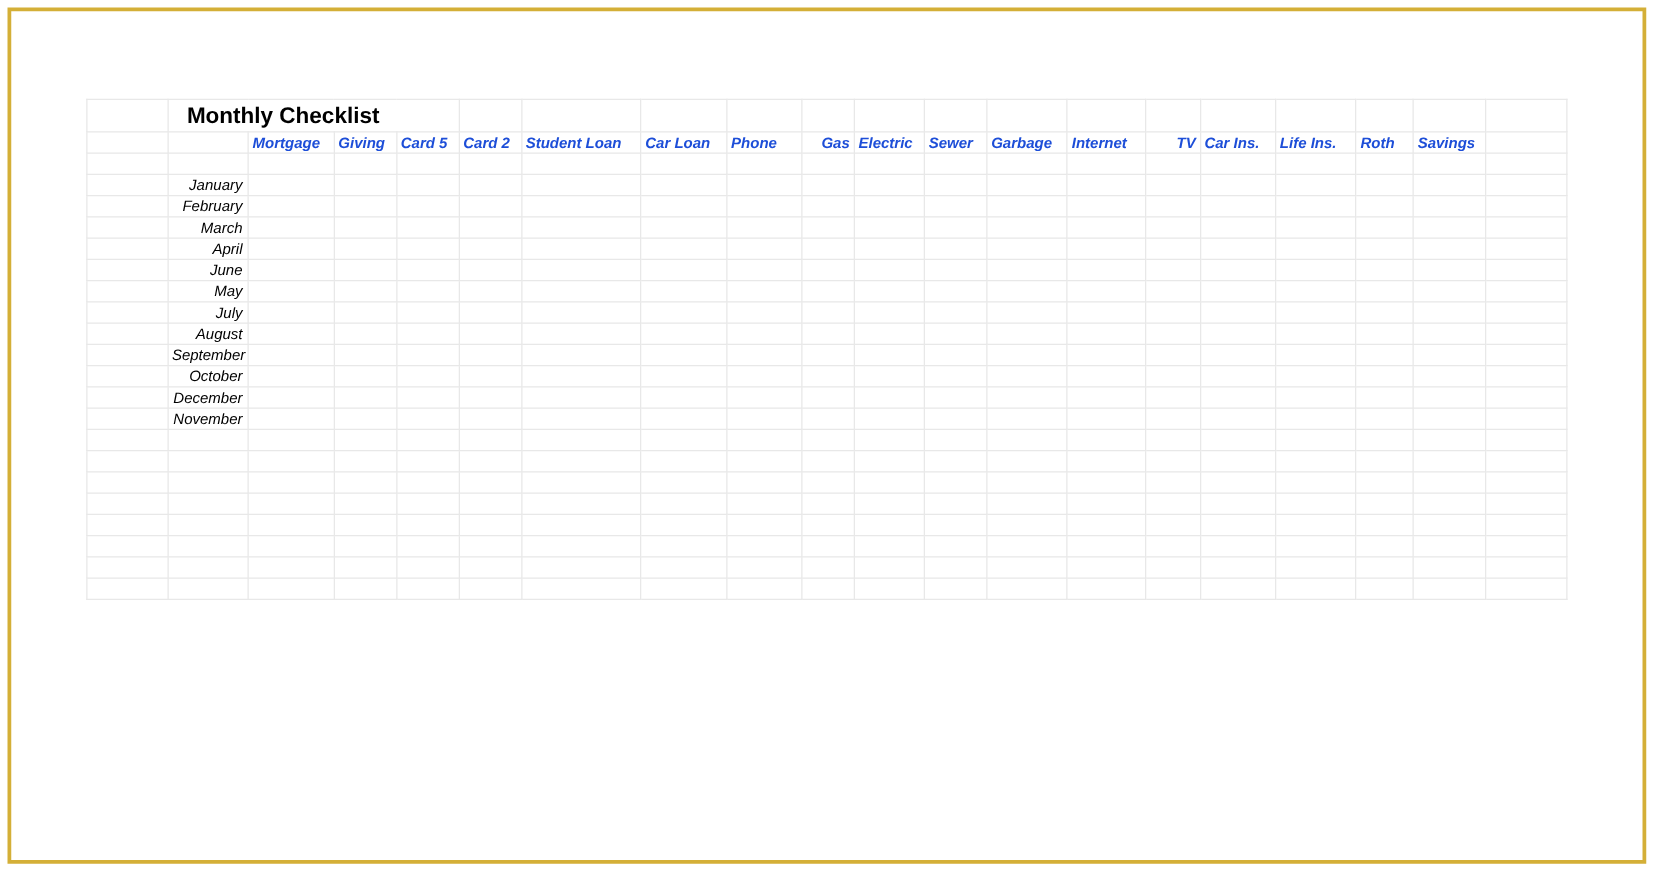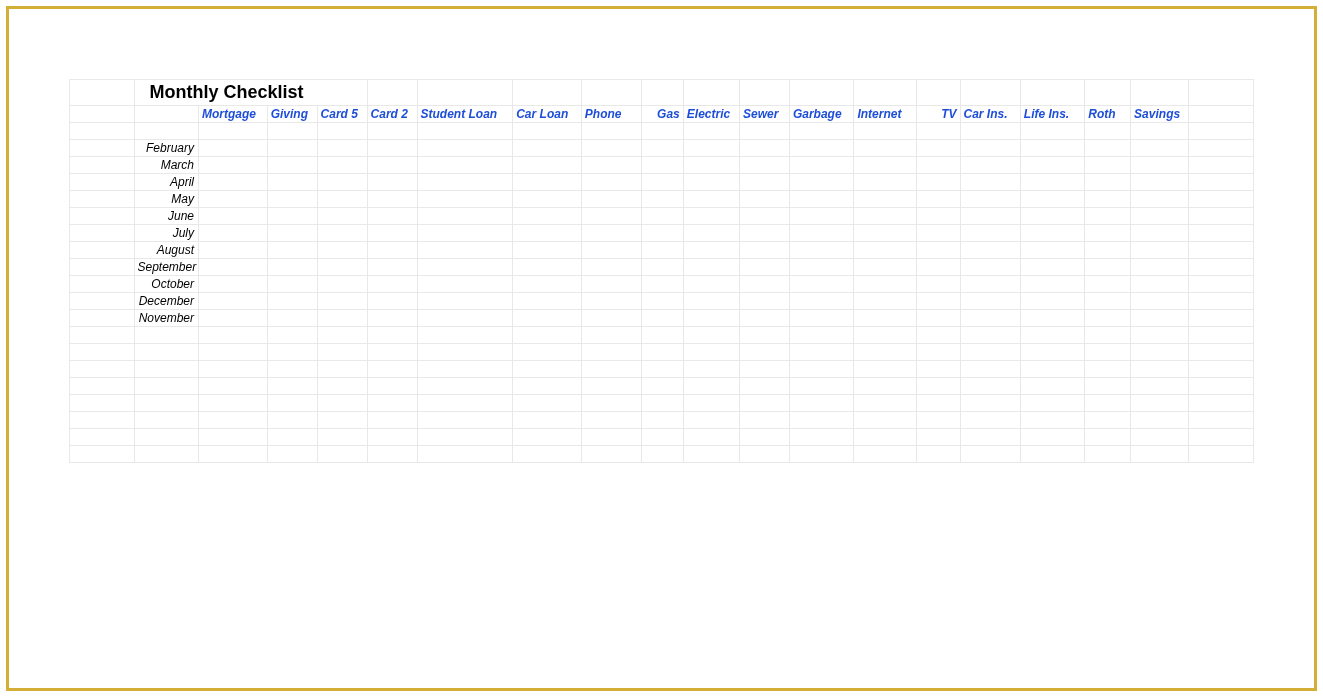--- a/index.html
+++ b/index.html
@@ -169,20 +169,42 @@
           <td></td>
           <td></td>
           <td></td>
           <td></td>
           <td></td>
           <td></td>
           <td></td>
         </tr>
     <tr>
           <td></td>
+          <td class="month-cell">January</td>
+          <td></td>
+          <td></td>
+          <td></td>
+          <td></td>
+          <td></td>
+          <td></td>
+          <td></td>
+          <td></td>
+          <td></td>
+          <td></td>
+          <td></td>
+          <td></td>
+          <td></td>
+          <td></td>
+          <td></td>
+          <td></td>
+          <td></td>
+          <td></td>
+        </tr>
+    <tr>
+          <td></td>
           <td class="month-cell">February</td>
           <td></td>
           <td></td>
           <td></td>
           <td></td>
           <td></td>
           <td></td>
           <td></td>
           <td></td>
           <td></td>
@@ -235,43 +257,43 @@
           <td></td>
           <td></td>
           <td></td>
           <td></td>
           <td></td>
           <td></td>
           <td></td>
         </tr>
     <tr>
           <td></td>
+          <td class="month-cell">June</td>
+          <td></td>
+          <td></td>
+          <td></td>
+          <td></td>
+          <td></td>
+          <td></td>
+          <td></td>
+          <td></td>
+          <td></td>
+          <td></td>
+          <td></td>
+          <td></td>
+          <td></td>
+          <td></td>
+          <td></td>
+          <td></td>
+          <td></td>
+          <td></td>
+        </tr>
+    <tr>
+          <td></td>
           <td class="month-cell">May</td>
-          <td></td>
-          <td></td>
-          <td></td>
-          <td></td>
-          <td></td>
-          <td></td>
-          <td></td>
-          <td></td>
-          <td></td>
-          <td></td>
-          <td></td>
-          <td></td>
-          <td></td>
-          <td></td>
-          <td></td>
-          <td></td>
-          <td></td>
-          <td></td>
-        </tr>
-    <tr>
-          <td></td>
-          <td class="month-cell">June</td>
           <td></td>
           <td></td>
           <td></td>
           <td></td>
           <td></td>
           <td></td>
           <td></td>
           <td></td>
           <td></td>
           <td></td>

